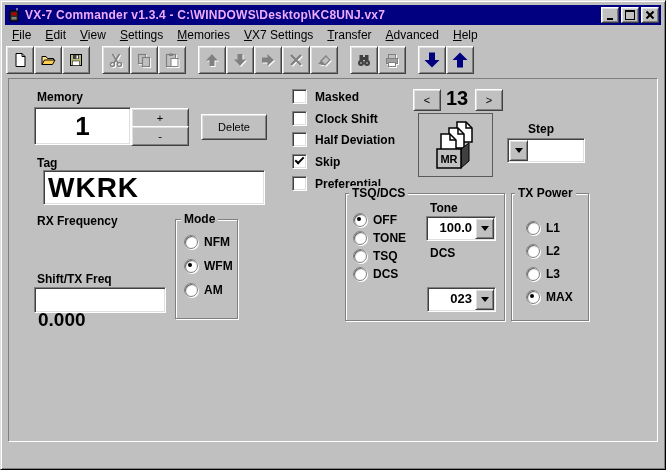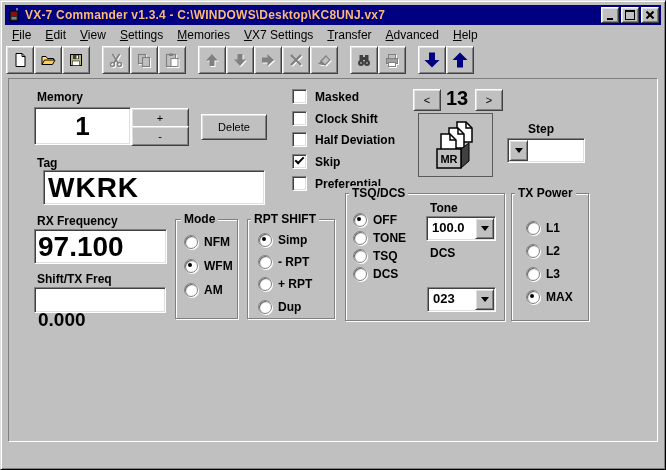--- a/index.html
+++ b/index.html
@@ -9,21 +9,21 @@
     position:relative; width:664px; height:468px; background:#c0c0c0;
     border-top:1px solid #dfdfdf; border-left:1px solid #dfdfdf;
     border-right:1px solid #000; border-bottom:1px solid #000;
     box-shadow: inset 1px 1px 0 #fff, inset -1px -1px 0 #808080;
     overflow:hidden;
   }
 
   
   .titlebar { position:absolute; left:4px; top:4px; right:4px; height:20px;
     background:#000080; display:flex; align-items:center; padding:0 2px; }
-  .title-text { color:#fdba74; font-weight:bold; font-size:12px; margin-left:4px; flex:1;
+  .title-text { color:#f0abfc; font-weight:bold; font-size:12px; margin-left:4px; flex:1;
     white-space:nowrap; overflow:hidden; letter-spacing:0.2px; }
   .tb-btn { width:16px; height:14px; margin-left:2px; background:#c0c0c0;
     border:1px solid; border-color:#fff #404040 #404040 #fff;
     box-shadow: inset 1px 1px 0 #dfdfdf, inset -1px -1px 0 #808080;
     display:flex; align-items:center; justify-content:center; flex:0 0 auto; }
   .glyph-min { width:6px; height:2px; background:#000; margin-top:7px; }
   .glyph-max { width:8px; height:7px; border:1px solid #000; border-top:2px solid #000; }
   .glyph-close { position:relative; width:8px; height:8px; }
   .glyph-close::before,.glyph-close::after { content:""; position:absolute; left:-1px; top:3px;
     width:10px; height:2px; background:#000; }
@@ -65,21 +65,21 @@
     display:flex; align-items:center; }
   .tag-value { font-size:28px; font-weight:bold; padding-left:4px; letter-spacing:1px; }
   .rx-box { position:absolute; left:25px; top:150px; width:131px; height:33px;
     display:flex; align-items:center; }
   .rx-value { font-size:28px; font-weight:bold; padding-left:3px; }
   .shift-box { position:absolute; left:25px; top:208px; width:130px; height:24px;
     display:flex; align-items:center; }
   .shift-value { font-size:19px; font-weight:bold; padding-left:3px;margin-top:40px; }
 
   .groupbox { position:absolute; border:1px solid #808080;
-    box-shadow: 1px 1px 0 #fff, inset 1px 1px 0 #fff; }
+    box-shadow: 1px 1px 0 #fff, inset 1px 1px 0 #fff; text-align: right; }
   .legend { position:absolute; top:-8px; left:5px; background:#c0c0c0; padding:0 3px;
     font-size:12px; font-weight:bold; white-space:nowrap; }
 
   .radio-row, .check-row { position:absolute; display:flex; align-items:center; height:15px; }
   .radio { position:relative; width:12px; height:12px; border-radius:50%; background:#fff;
     border:1px solid #808080; box-shadow: inset 1px 1px 1px rgba(64,64,64,.85), 1px 1px 0 #fff;
     margin-right:6px; flex:0 0 auto; }
   .radio.on::after { content:""; position:absolute; left:3px; top:3px; width:4px; height:4px;
     border-radius:50%; background:#000; }
   .checkbox { position:relative; width:13px; height:13px; background:#fff;
@@ -260,23 +260,20 @@
     <div class="btn" style="left:192px;top:35px;width:64px;height:24px;">
         <span>Delete</span>
       </div>
 
     <span class="lbl" style="left:28px;top:77px;">Tag</span>
     <div class="tag-box sunken">
       <span class="tag-value">WKRK</span>
     </div>
 
     <span class="lbl" style="left:28px;top:135px;">RX Frequency</span>
-    <div class="rx-box sunken">
-      <span class="rx-value">97.100</span>
-    </div>
 
     <span class="lbl" style="left:28px;top:193px;">Shift/TX Freq</span>
     <div class="shift-box sunken">
       <span class="shift-value">0.000</span>
     </div>
 
     <div class="groupbox" style="left:166px;top:140px;width:61px;height:98px;">
       <span class="legend">Mode</span>
       <div class="radio-row" style="left:8px;top:14px;">
         <span class="radio"></span>
@@ -285,39 +282,20 @@
       <div class="radio-row" style="left:8px;top:38px;">
         <span class="radio on"></span>
         <span class="opt-label">WFM</span>
       </div>
       <div class="radio-row" style="left:8px;top:62px;">
         <span class="radio"></span>
         <span class="opt-label">AM</span>
       </div>
     </div>
 
-    <div class="groupbox" style="left:238px;top:140px;width:86px;height:98px;">
-      <span class="legend" style="left:3px;">RPT SHIFT</span>
-      <div class="radio-row" style="left:10px;top:12px;">
-        <span class="radio on"></span>
-        <span class="opt-label">Simp</span>
-      </div>
-      <div class="radio-row" style="left:10px;top:34px;">
-        <span class="radio"></span>
-        <span class="opt-label">- RPT</span>
-      </div>
-      <div class="radio-row" style="left:10px;top:56px;">
-        <span class="radio"></span>
-        <span class="opt-label">+ RPT</span>
-      </div>
-      <div class="radio-row" style="left:10px;top:79px;">
-        <span class="radio"></span>
-        <span class="opt-label">Dup</span>
-      </div>
-    </div>
 
     <div class="check-row" style="left:283px;top:10px;">
       <span class="checkbox"></span>
       <span class="opt-label">Masked</span>
     </div>
     <div class="check-row" style="left:283px;top:32px;">
       <span class="checkbox"></span>
       <span class="opt-label">Clock Shift</span>
     </div>
     <div class="check-row" style="left:283px;top:53px;">

